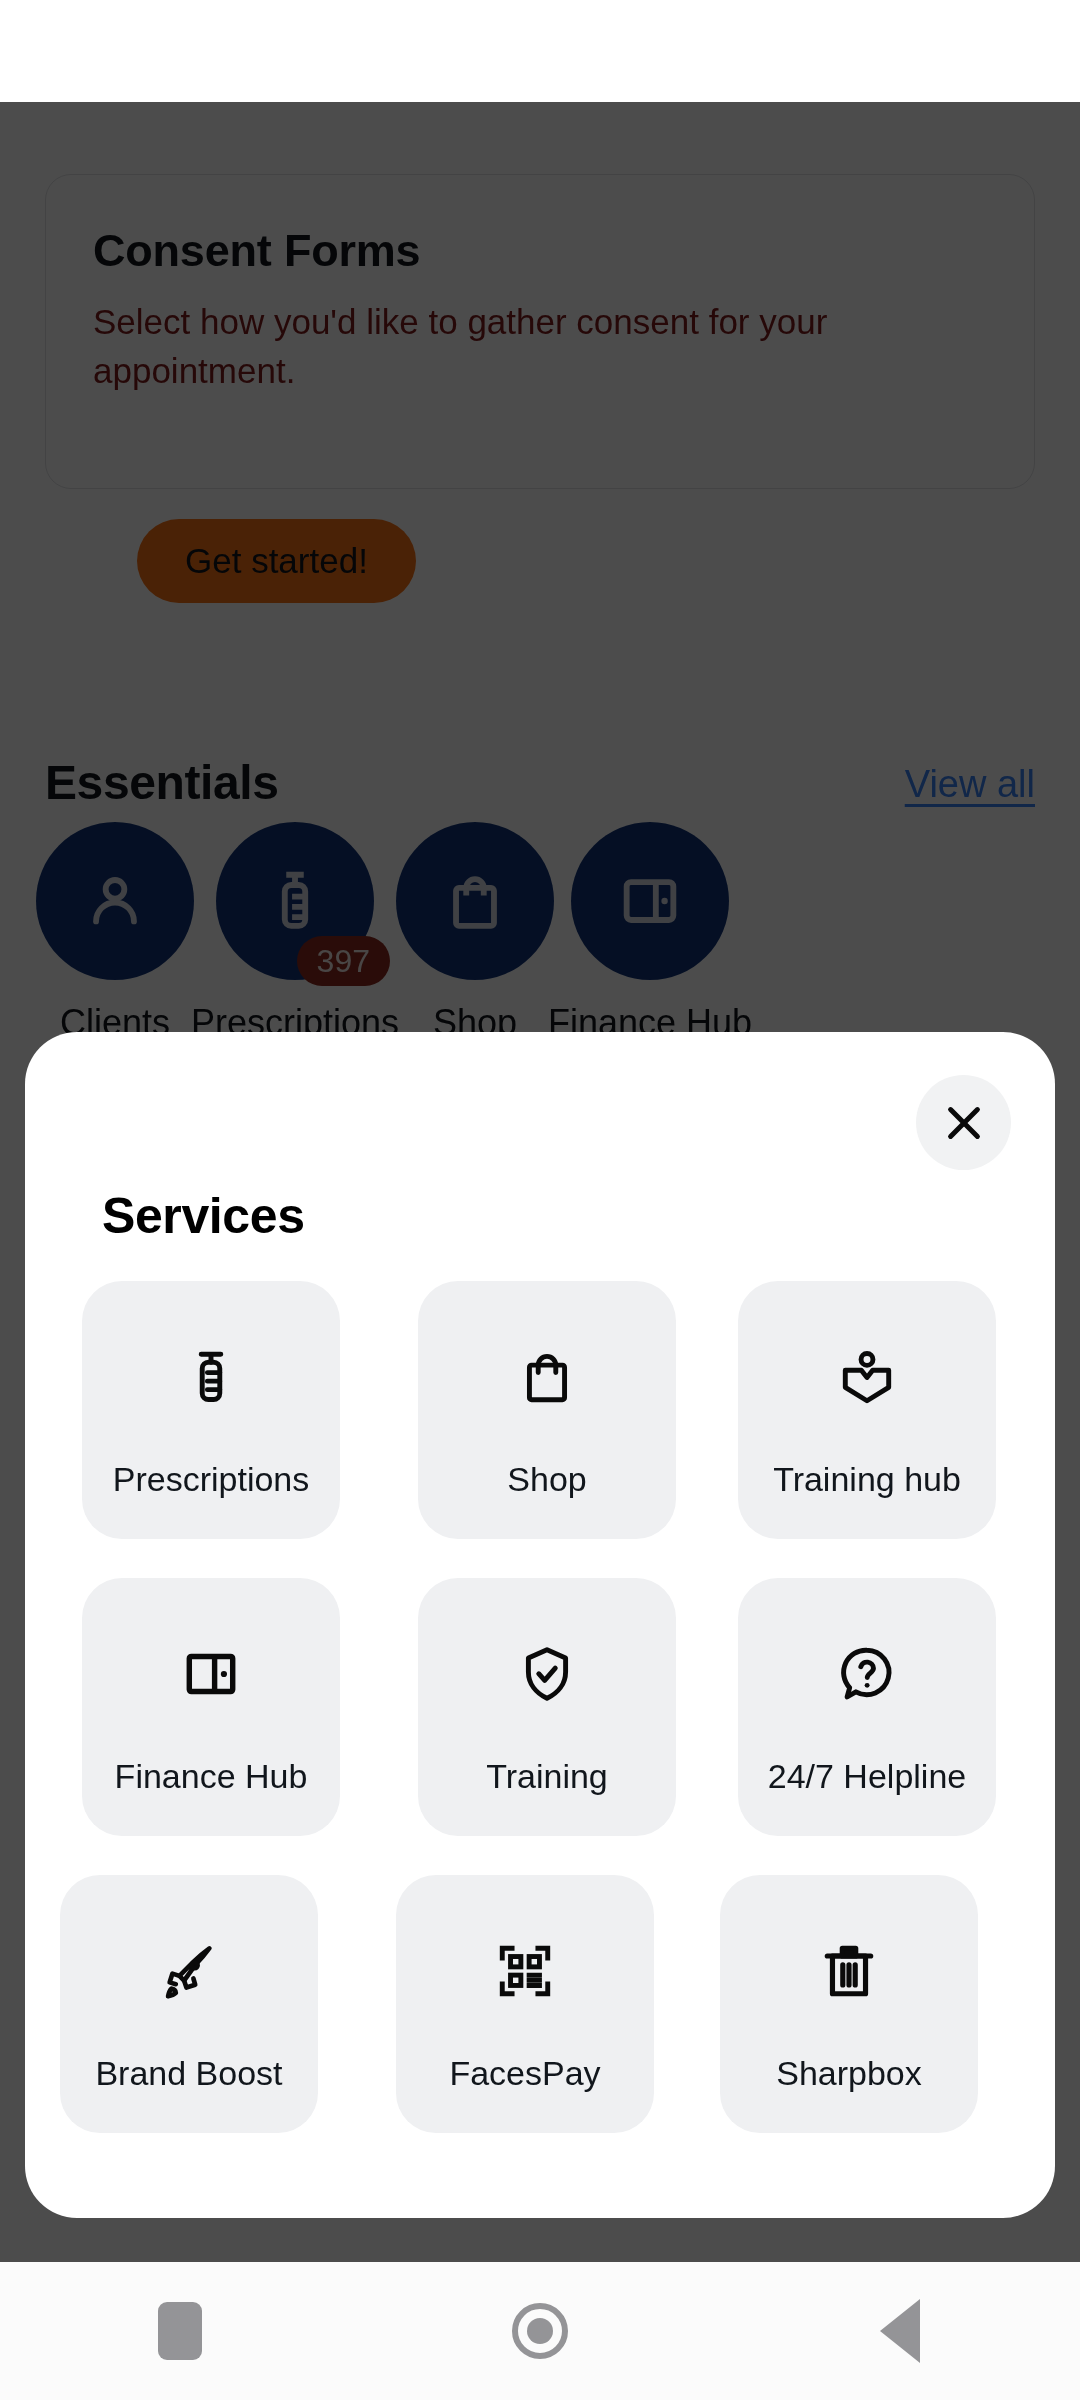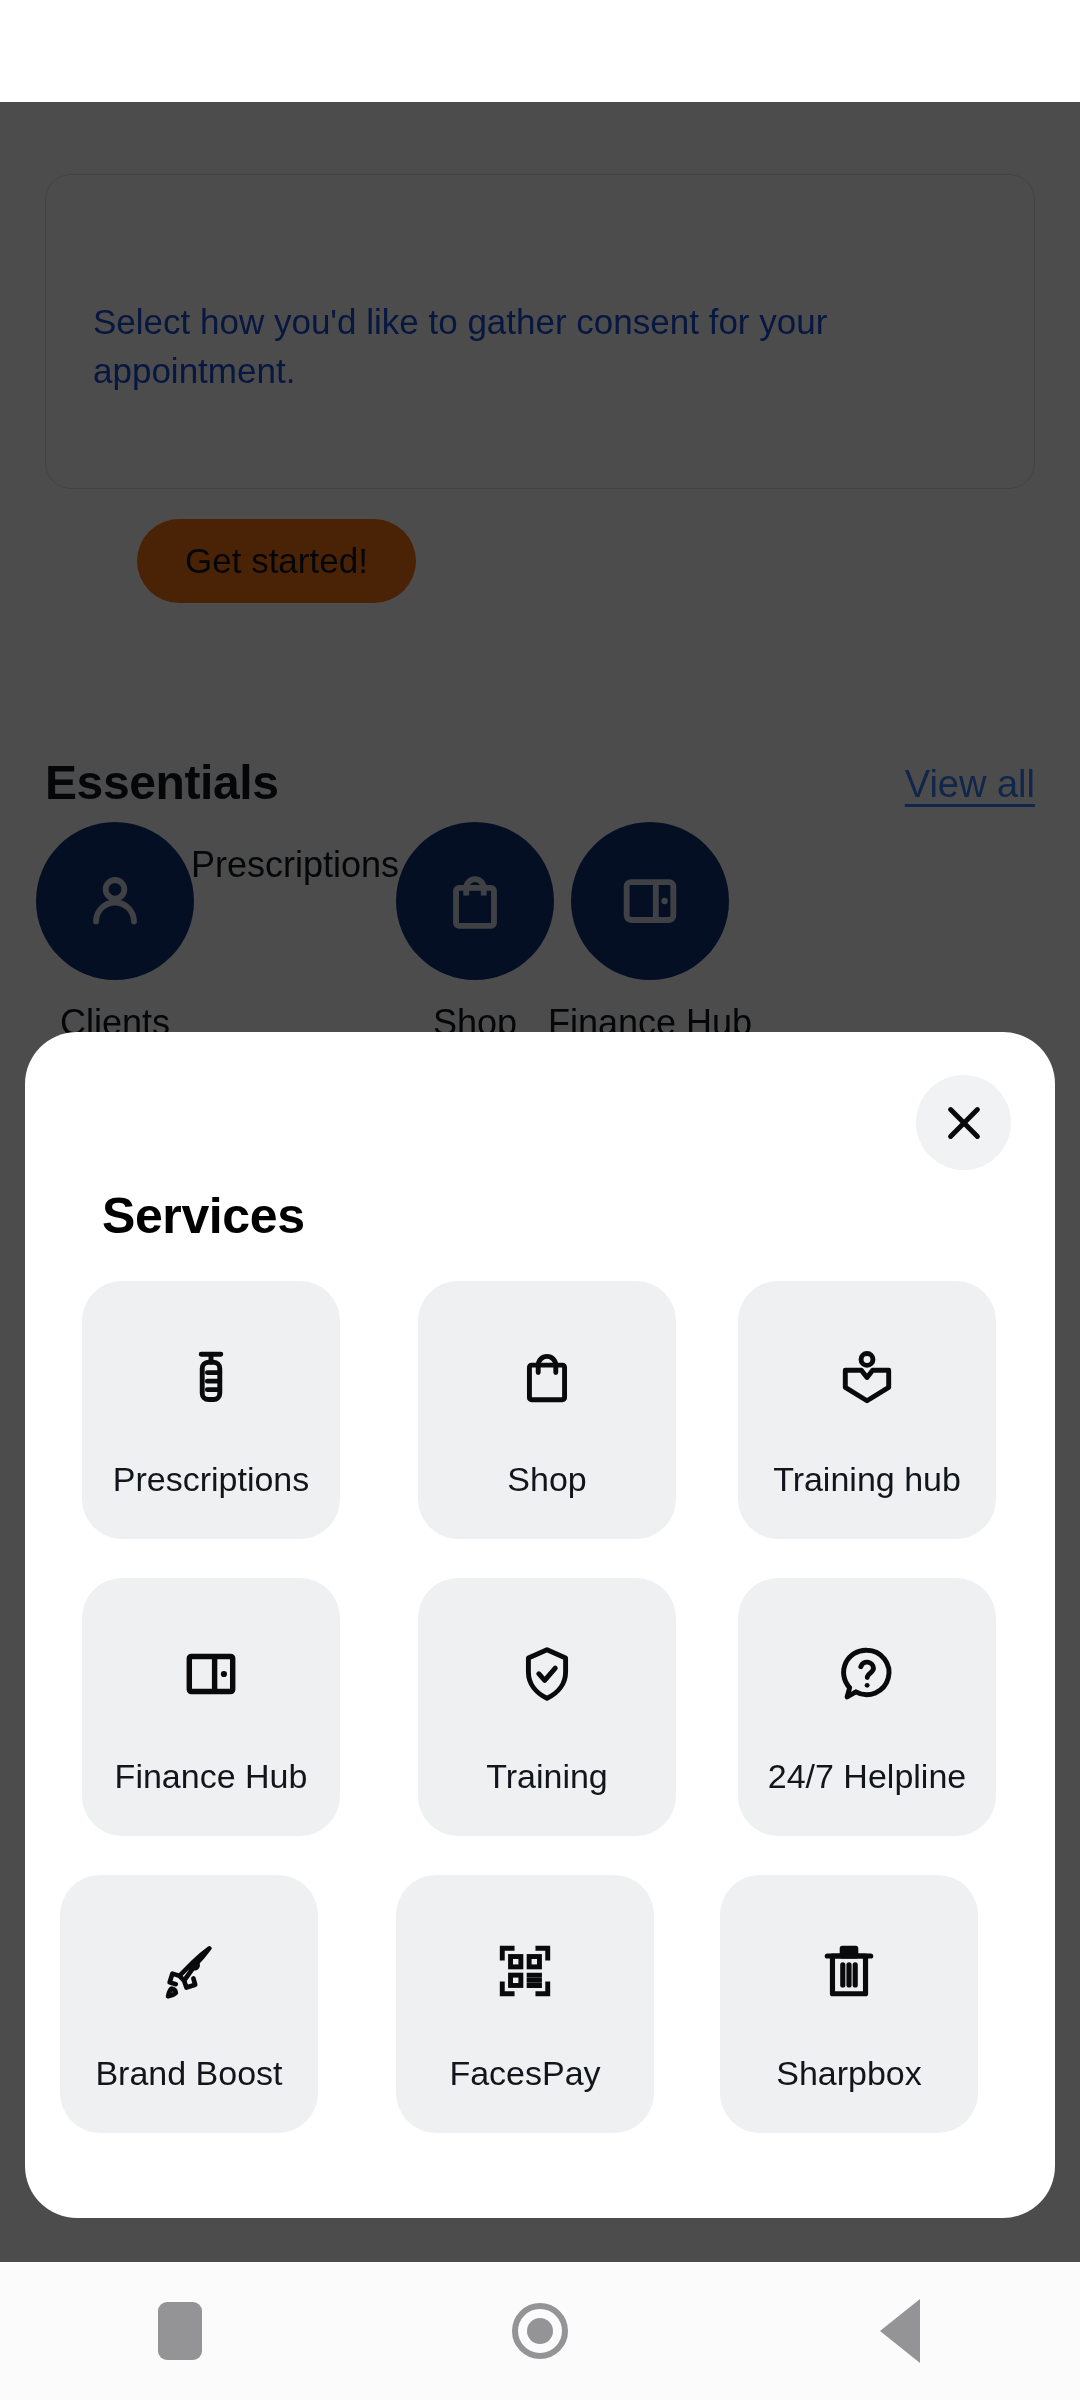--- a/index.html
+++ b/index.html
@@ -40,21 +40,21 @@
     position:absolute; left:45px; top:72px; width:990px; height:315px;
     border:1.5px solid #dfe1e4; border-radius:26px;
     background:#ffffff;
   }
   #consent-title{
     position:absolute; left:47px; top:50px;
     font-size:45px; font-weight:bold; color:#11161c; letter-spacing:-0.2px;
   }
   #consent-sub{
     position:absolute; left:47px; top:122px; width:880px;
-    font-size:35px; line-height:49px; color:#1d4ed8; font-weight:400;
+    font-size:35px; line-height:49px; color:#7f1d1d; font-weight:400;
   }
   #consent-btn{
     position:absolute; left:92px; top:345px;
     padding:22px 48px;
     background:#f97316; border-radius:50px;
     font-size:35px; color:#11161c;
   }
   #consent-btn-wrap{
     position:absolute; left:45px; top:72px; width:990px; height:400px;
   }
@@ -164,20 +164,21 @@
 </style>
 </head>
 <body>
 
 <div id="status-bar"></div>
 
 <div id="app-screen">
   <div id="app-content">
 
     <div id="consent-card">
+      <div id="consent-title">Consent Forms</div>
       <div id="consent-sub">Select how you'd like to gather consent for your appointment.</div>
     </div>
     <div id="consent-btn-wrap">
       <div id="consent-btn">Get started!</div>
     </div>
 
     <div id="essentials-head">
       <div id="essentials-title">Essentials</div>
       <div id="view-all">View all</div>
     </div>
@@ -188,20 +189,28 @@
         <div class="ess-circle">
           <svg viewBox="0 0 24 24" fill="none" stroke="#d6dae4" stroke-width="2">
             <circle cx="12" cy="8" r="3.2"></circle>
             <path d="M5.5 19a6.5 6.5 0 0 1 13 0" stroke-linecap="round"></path>
           </svg>
         </div>
         <div class="ess-label">Clients</div>
       </div>
 
       <div class="ess-item" style="left:160px;">
+        <div class="ess-circle">
+          <svg viewBox="0 0 24 24" fill="none" stroke="#d6dae4" stroke-width="2">
+            <path d="M9 3h6M12 3v3"></path>
+            <rect x="8.5" y="6.5" width="7" height="14" rx="2.2"></rect>
+            <path d="M11 10.5h4.5M11 14h4.5M11 17.5h4.5"></path>
+          </svg>
+          <div class="ess-badge">397</div>
+        </div>
         <div class="ess-label">Prescriptions</div>
       </div>
 
       <div class="ess-item" style="left:340px;">
         <div class="ess-circle">
           <svg viewBox="0 0 24 24" fill="none" stroke="#d6dae4" stroke-width="2">
             <rect x="5.5" y="7.5" width="13" height="13" rx="1"></rect>
             <path d="M9 7.5a3 3 0 0 1 6 0"></path>
             <path d="M9 7.5v2.6M15 7.5v2.6"></path>
           </svg>

